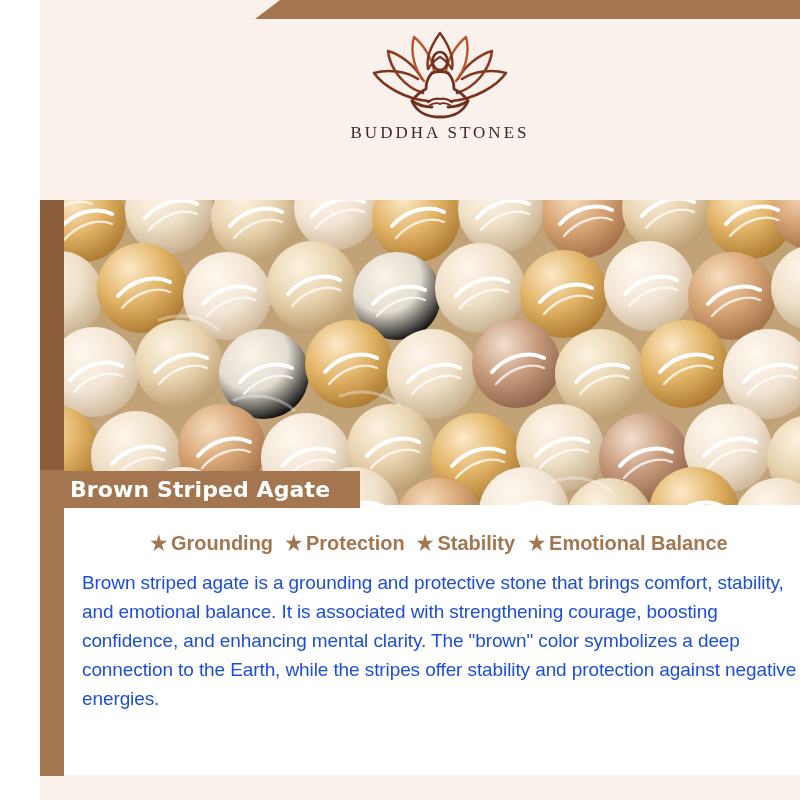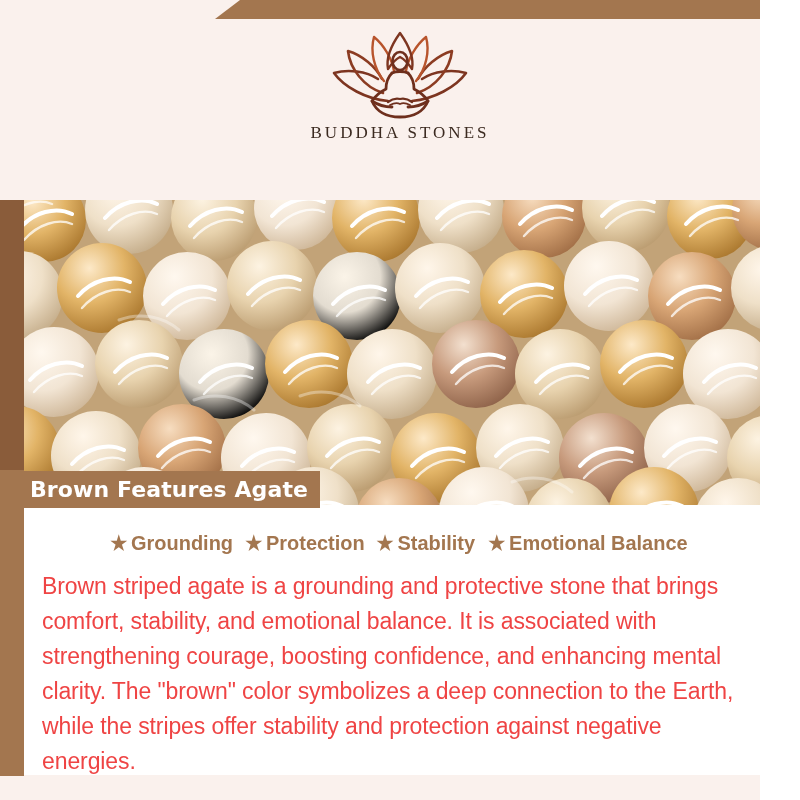--- a/index.html
+++ b/index.html
@@ -10,20 +10,21 @@
   body {
     font-family: "Liberation Sans", sans-serif;
   }
 
   #page {
     position: relative;
     width: 760px;
     height: 800px;
     overflow: hidden;
     background: #faf1ed;
+    margin-left: 40px;
   }
 
   
   .frame-top {
     position: absolute;
     left: 0; top: 0;
     width: 800px; height: 19px;
     background: #a3764f;
     clip-path: polygon(240px 0, 800px 0, 800px 19px, 215px 19px);
   }
@@ -165,23 +166,23 @@
     transform: scaleX(0.95);
   }
   .star {
     color: #a3764f;
     font-size: 20px;
     line-height: 1;
   }
 
   .body-text {
     margin: 14px 18px 0 18px;
-    color: #ef4444;
+    color: #1d4ed8;
     font-family: "Liberation Sans Narrow", "Liberation Sans", sans-serif;
-    font-size: 23px;
+    font-size: 19px;
     line-height: 1.52;
     letter-spacing: -0.1px;
     text-align: left;
   }
 </style>
 </head>
 <body>
 
 <div id="page">
 
@@ -383,21 +384,21 @@
           <path d="M170 200 C190 192 214 196 230 210"></path>
           <path d="M276 196 C296 188 320 192 336 206"></path>
           <path d="M488 282 C508 274 532 278 548 292"></path>
           <path d="M95 120 C115 112 139 116 155 130"></path>
         </g>
       </svg>
     </div>
 
 
     <div class="name-bar">
-      <span class="name-text">Brown Features Agate</span>
+      <span class="name-text">Brown Striped Agate</span>
     </div>
 
     <div class="content">
       <div class="benefits">
         <span class="benefit">
           <span class="star">★</span>
           <span>Grounding</span>
         </span>
         <span class="benefit">
           <span class="star">★</span>

